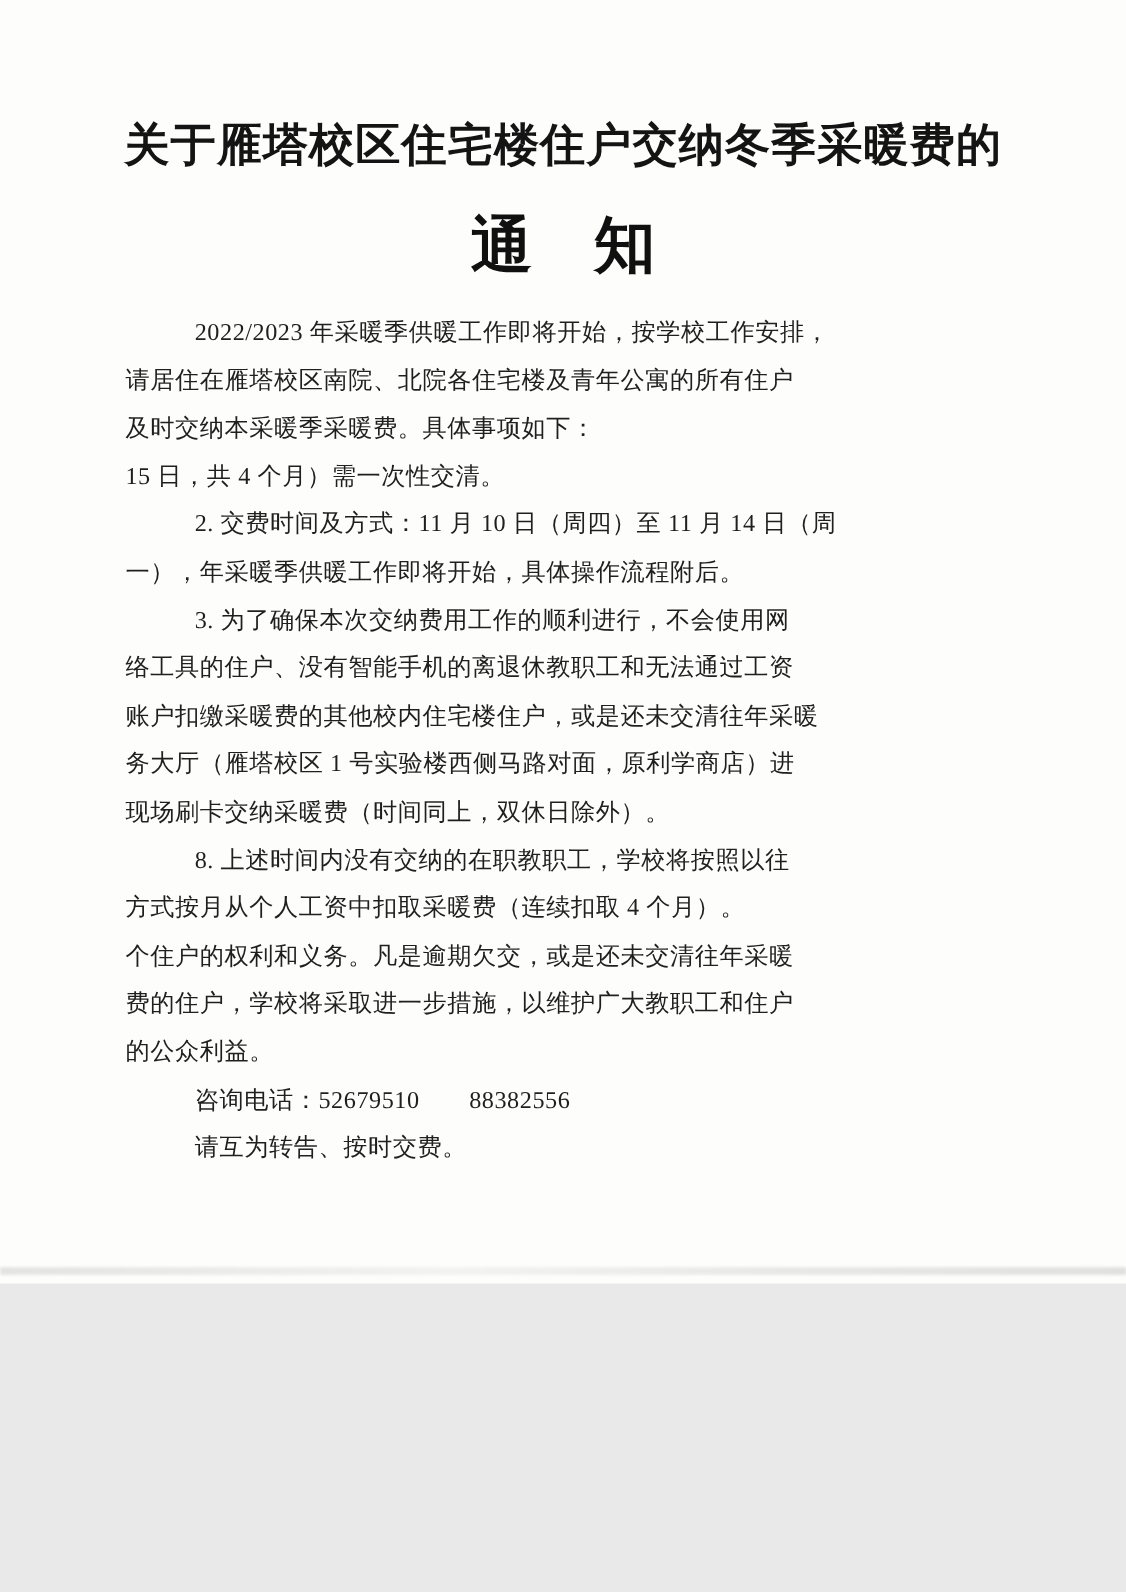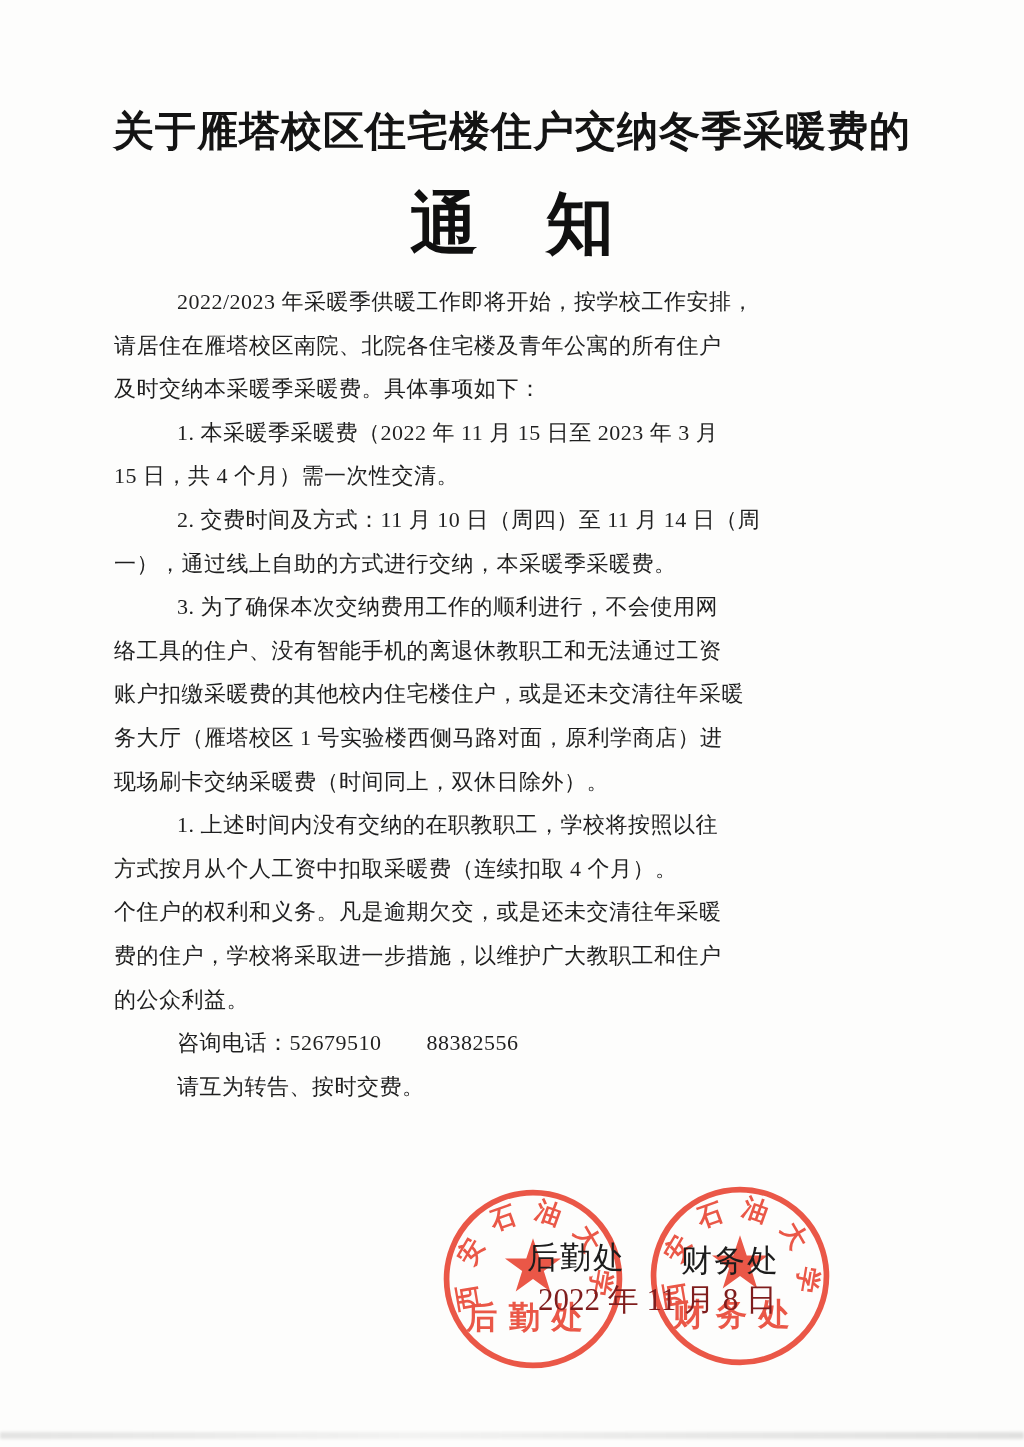--- a/index.html
+++ b/index.html
@@ -1,19 +1,19 @@
 <!DOCTYPE html>
 <html><head>
 <meta charset="utf-8">
 <style>
   html, body { margin: 0; padding: 0; background: #e9e9e9; }
   .page {
     position: relative;
     width: 1024px;
-    height: 1447px;
+    height: 1167px;
     background: #fdfdfc;
     overflow: hidden;
     font-family: "Liberation Serif", serif;
     color: #1f1f1f;
   }
   .doc-title {
     position: absolute;
     top: 104px; left: 0;
     width: 100%;
     text-align: center;
@@ -22,21 +22,21 @@
     font-size: 41px;
     letter-spacing: 1px;
     color: #141414;
   }
   .big-title {
     position: absolute;
     top: 178px; left: 0;
     width: 100%;
     text-align: center;
     font-weight: bold;
-    font-size: 68px;
+    font-size: 56px;
     line-height: 92px;
     color: #101010;
     white-space: pre;
   }
   .body-text {
     position: absolute;
     left: 114px;
     top: 280px;
     width: 800px;
     font-size: 22px;
@@ -95,30 +95,29 @@
 
 <div class="page">
 
   <div class="doc-title">关于雁塔校区住宅楼住户交纳冬季采暖费的</div>
   <div class="big-title">通　知</div>
 
   <div class="body-text">
     <div class="line indent">2022/2023 年采暖季供暖工作即将开始，按学校工作安排，</div>
     <div class="line">请居住在雁塔校区南院、北院各住宅楼及青年公寓的所有住户</div>
     <div class="line">及时交纳本采暖季采暖费。具体事项如下：</div>
-    <div class="line indent">1. 本采暖季采暖费（2022 年 11 月 15 日至 2023 年 3 月</div>
     <div class="line">15 日，共 4 个月）需一次性交清。</div>
     <div class="line indent">2. 交费时间及方式：11 月 10 日（周四）至 11 月 14 日（周</div>
-    <div class="line">一），通过线上自助的方式进行交纳，本采暖季采暖费。</div>
+    <div class="line">一），年采暖季供暖工作即将开始，具体操作流程附后。</div>
     <div class="line indent">3. 为了确保本次交纳费用工作的顺利进行，不会使用网</div>
     <div class="line">络工具的住户、没有智能手机的离退休教职工和无法通过工资</div>
     <div class="line">账户扣缴采暖费的其他校内住宅楼住户，或是还未交清往年采暖</div>
     <div class="line">务大厅（雁塔校区 1 号实验楼西侧马路对面，原利学商店）进</div>
     <div class="line">现场刷卡交纳采暖费（时间同上，双休日除外）。</div>
-    <div class="line indent">1. 上述时间内没有交纳的在职教职工，学校将按照以往</div>
+    <div class="line indent">8. 上述时间内没有交纳的在职教职工，学校将按照以往</div>
     <div class="line">方式按月从个人工资中扣取采暖费（连续扣取 4 个月）。</div>
     <div class="line">个住户的权利和义务。凡是逾期欠交，或是还未交清往年采暖</div>
     <div class="line">费的住户，学校将采取进一步措施，以维护广大教职工和住户</div>
     <div class="line">的公众利益。</div>
     <div class="line indent">咨询电话：52679510　　88382556</div>
     <div class="line indent">请互为转告、按时交费。</div>
   </div>
 
   <svg class="seal left" viewBox="0 0 200 200">
     <circle cx="100" cy="100" r="91" fill="none" stroke-width="6" stroke="#e94b3a"></circle>

